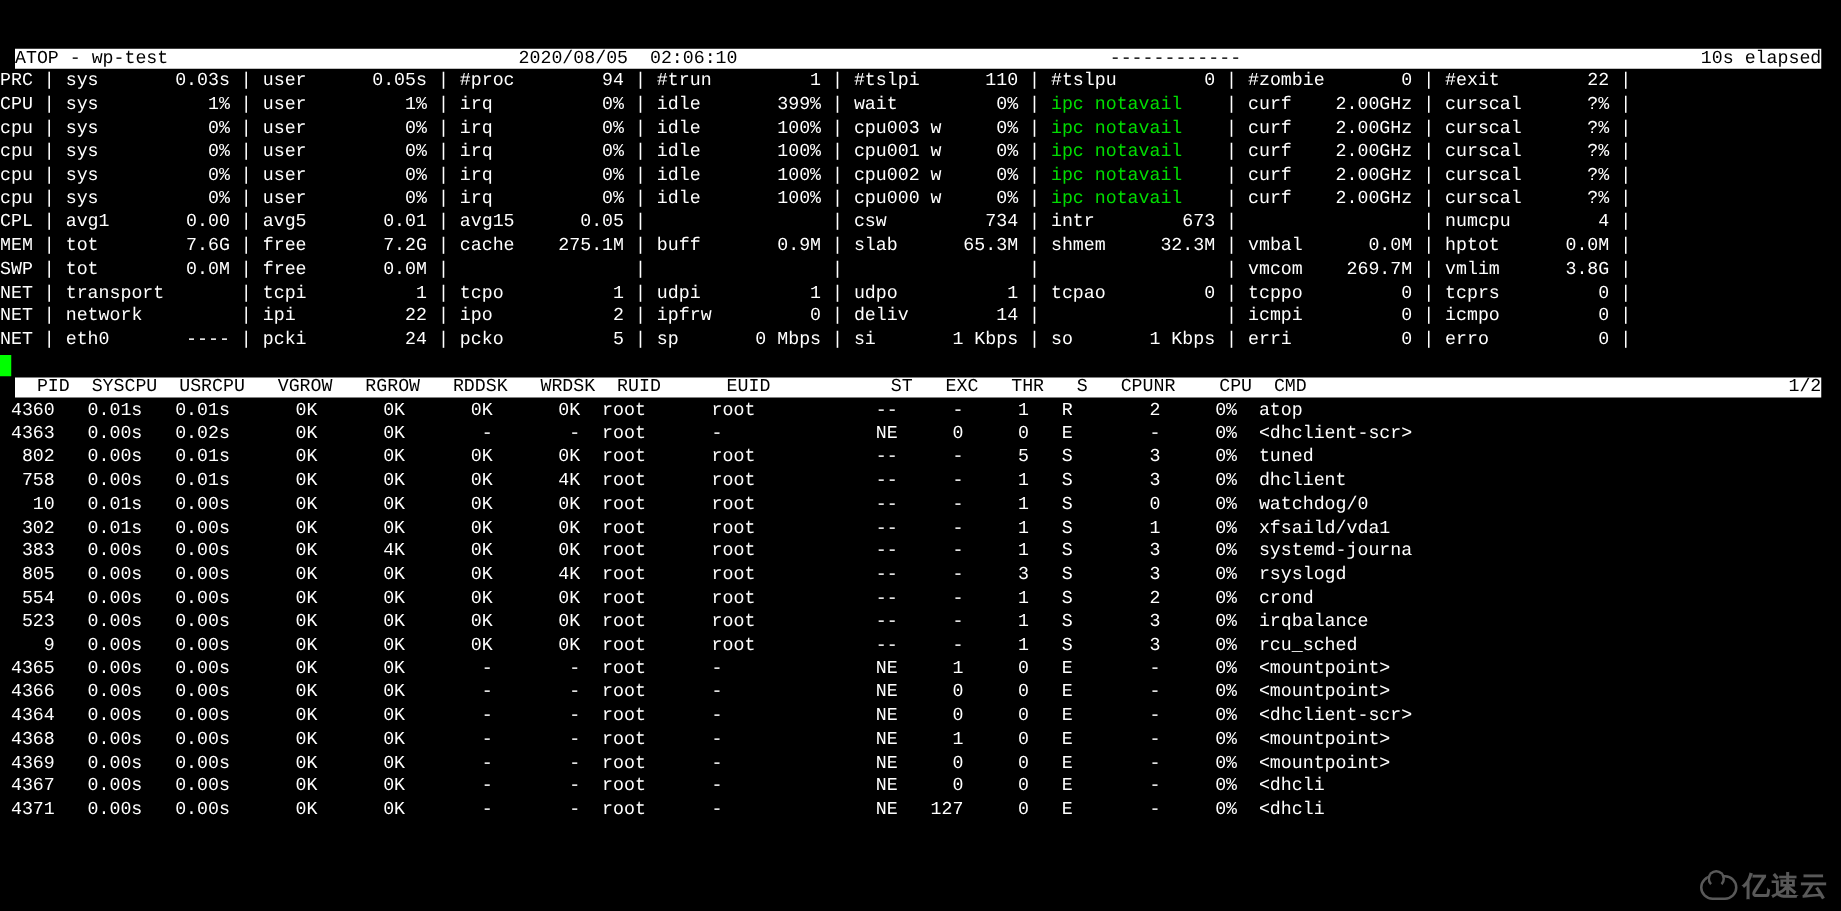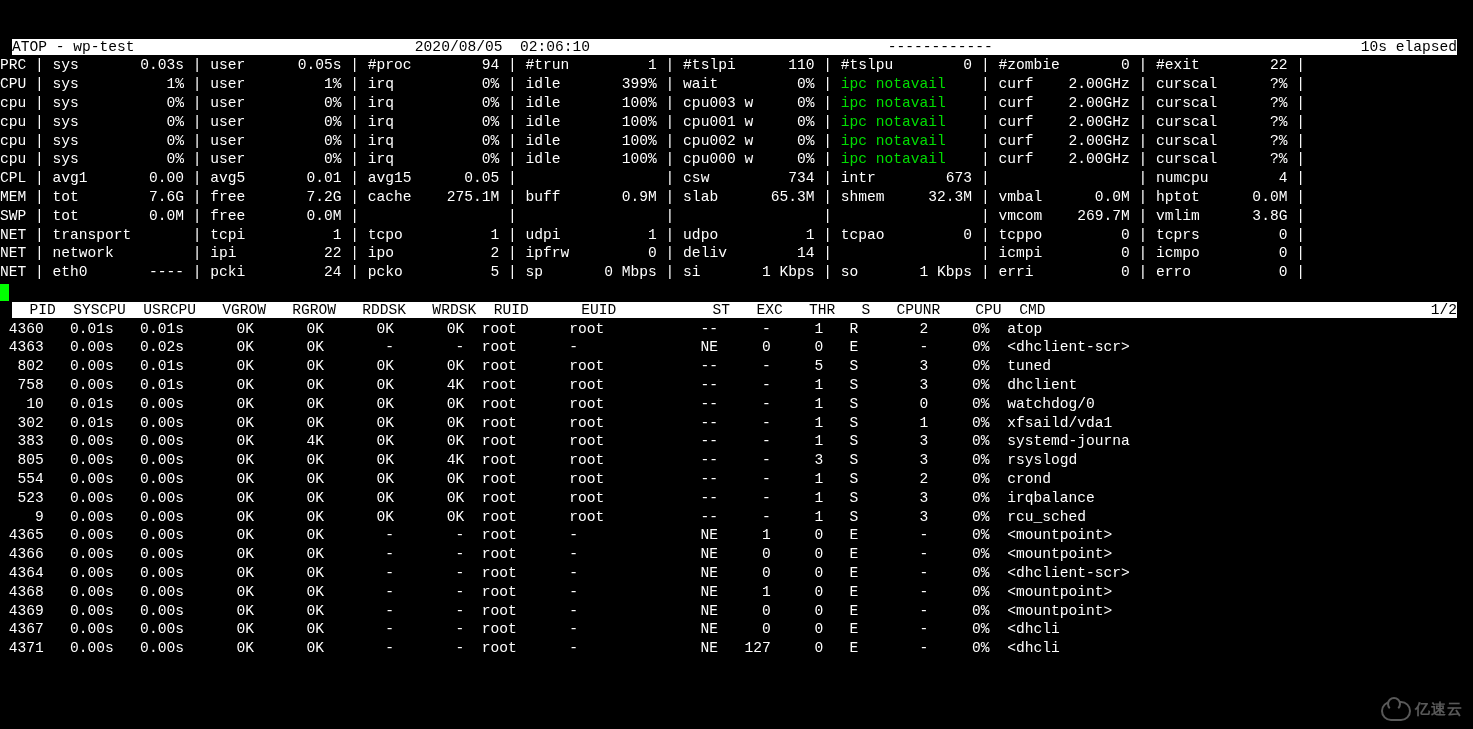--- a/index.html
+++ b/index.html
@@ -23,22 +23,22 @@
     width: 9px;
     height: 17px;
     background: #00ff00;
     vertical-align: bottom;
   }
   .watermark {
     position: absolute;
     right: 10px;
     bottom: 8px;
     color: rgba(255,255,255,0.35);
-    font-family: Liberation Serif, serif;
-    font-size: 15px;
+    font-family: Liberation Mono, monospace;
+    font-size: 22px;
     font-weight: bold;
     letter-spacing: 1px;
   }
   .watermark .cloud {
     display:inline-block;
     width:26px; height:16px;
     border:2px solid rgba(255,255,255,0.35);
     border-radius: 12px;
     position:relative;
     vertical-align:middle;

